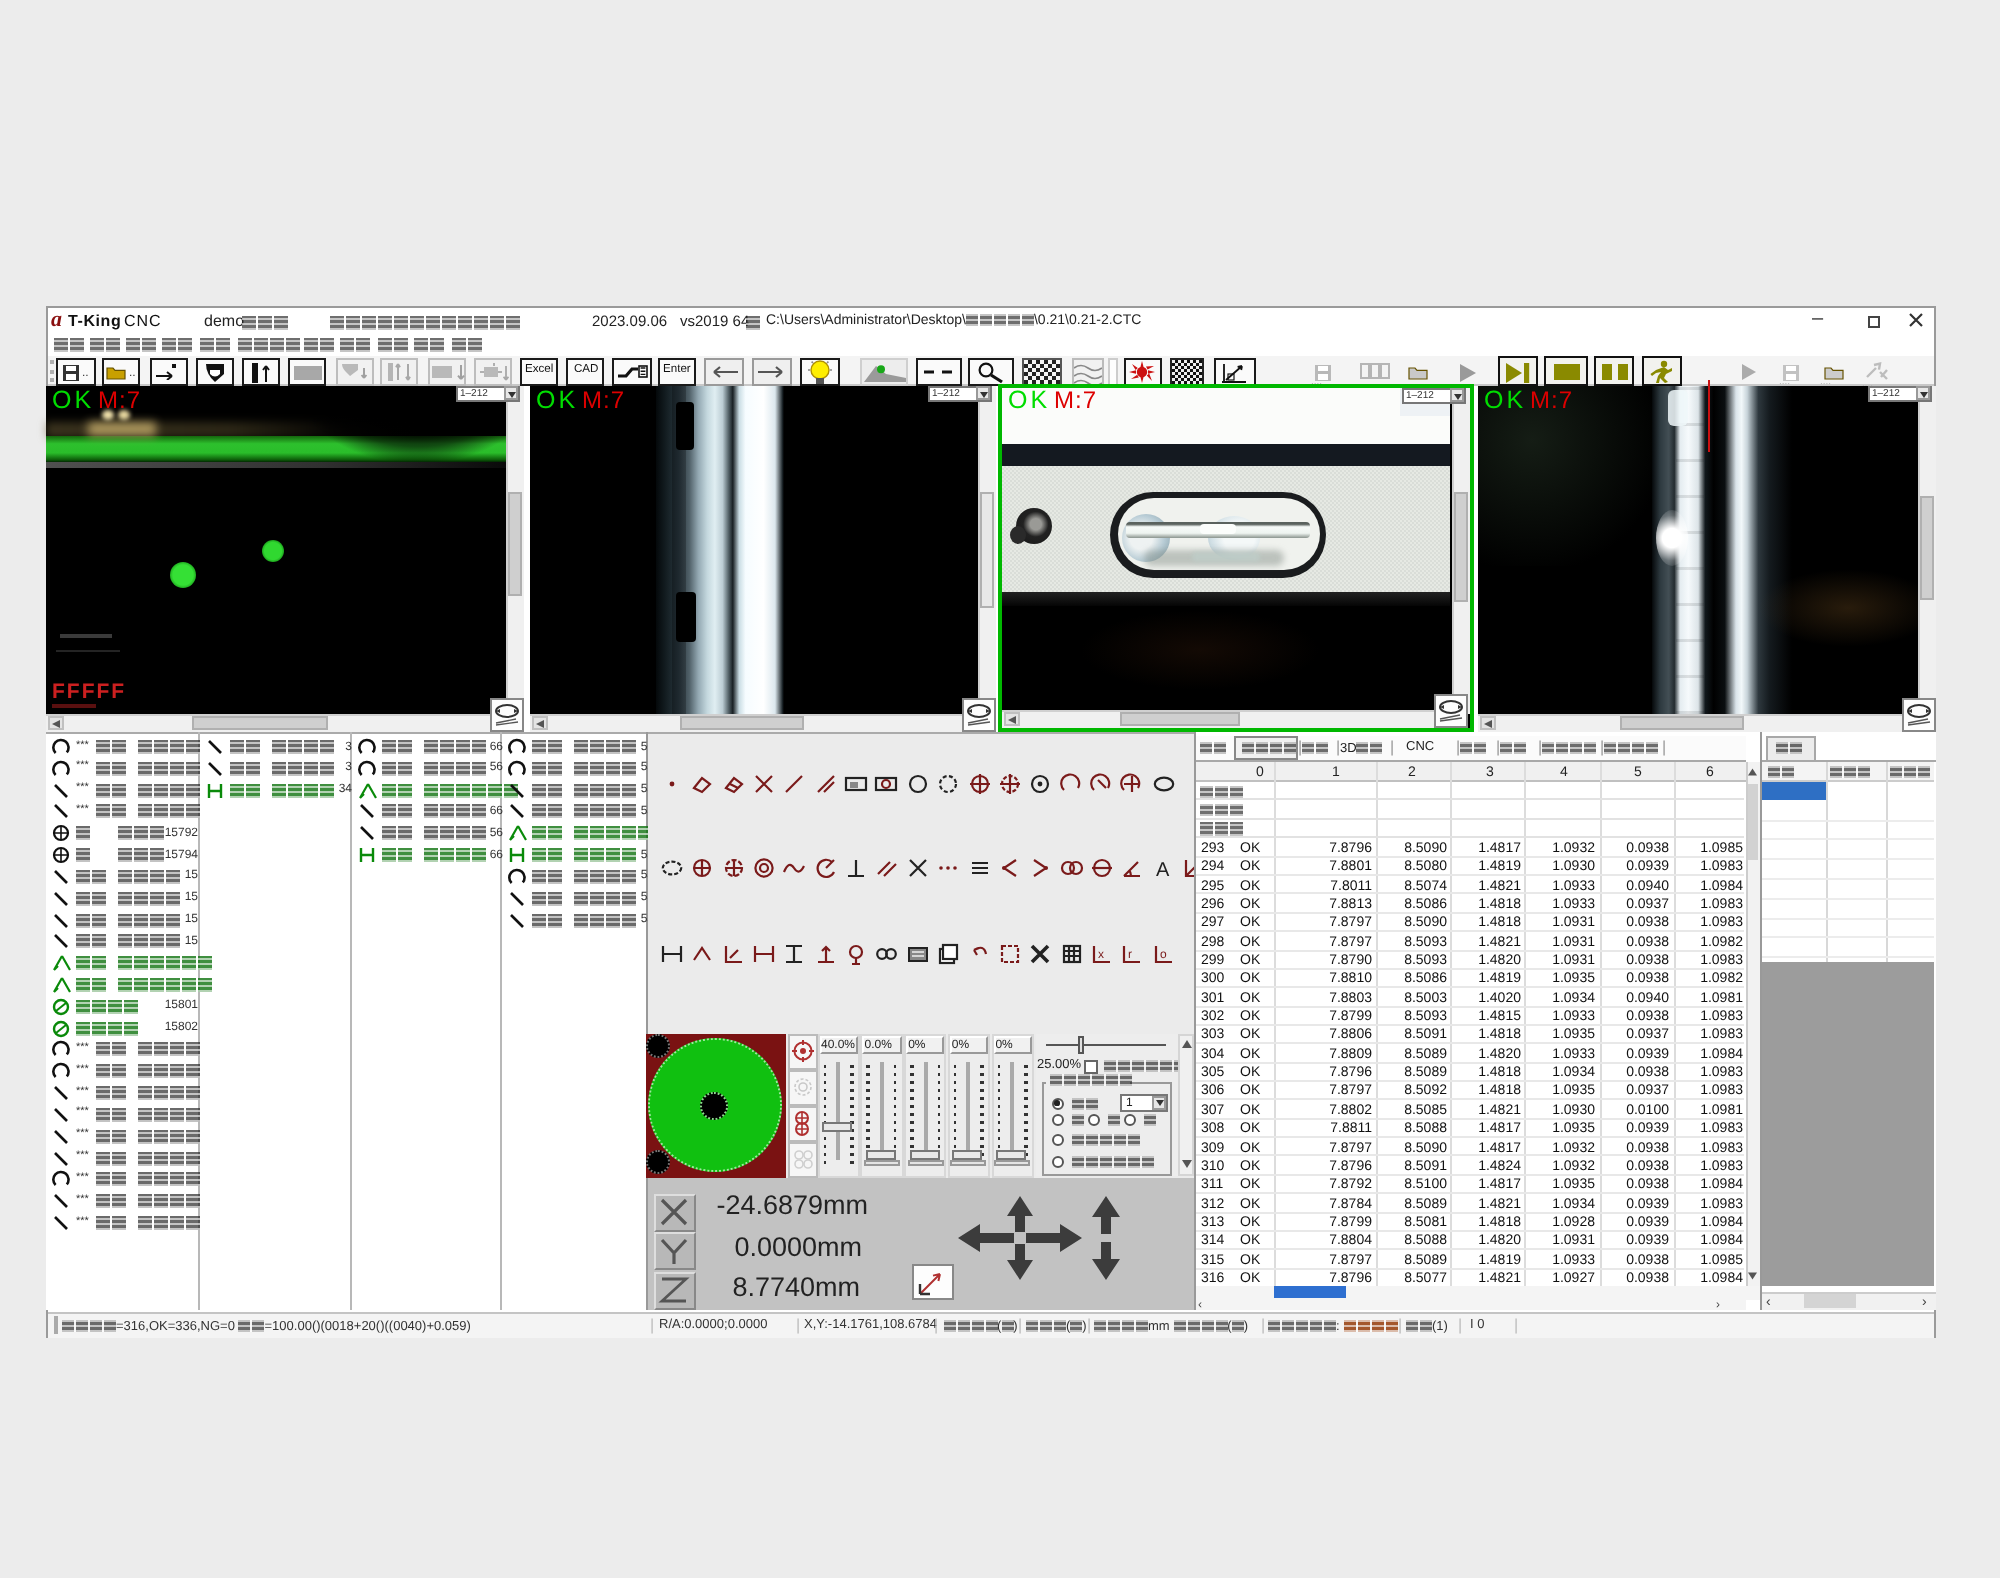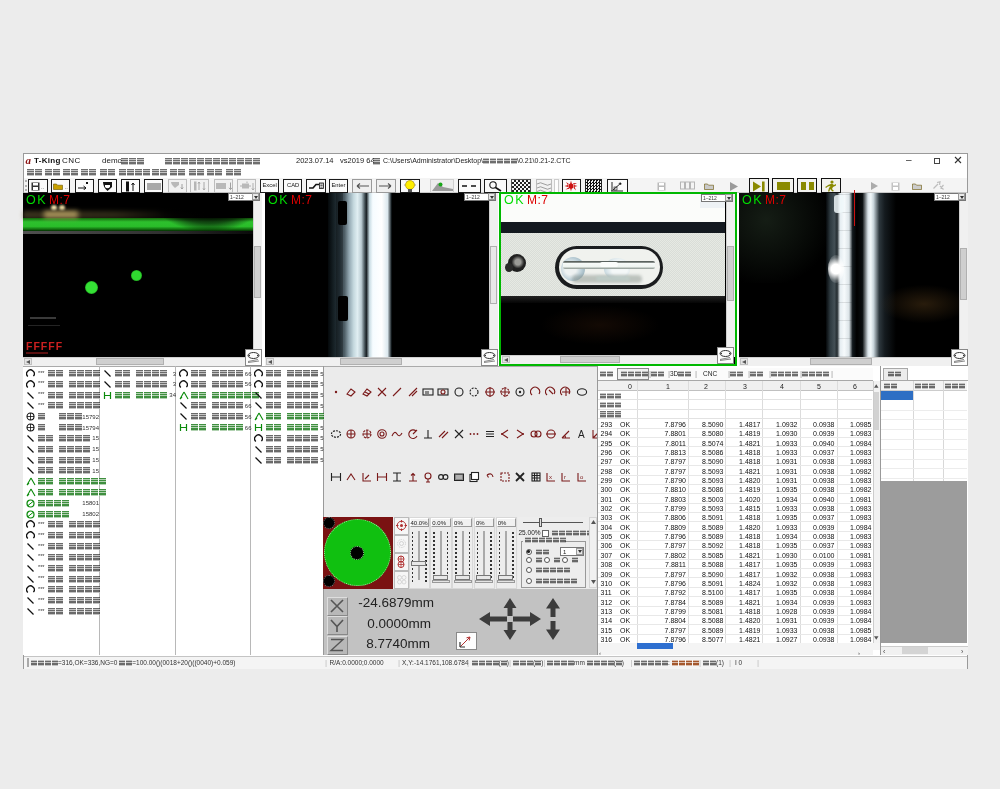--- a/index.html
+++ b/index.html
@@ -4,21 +4,21 @@
 html,body{width:1000px;height:789px;background:#ececec;overflow:hidden}
 body{position:relative;font-family:'Liberation Sans',sans-serif}
 </style></head><body>
 <div style="position:absolute;left:23px;top:153px;width:945px;height:516px;background:#fff;border:1px solid #9a9a9a;"></div>
 <div style="position:absolute;left:25.5px;top:155px;font:11px 'Liberation Sans',sans-serif;color:#8a1010;white-space:nowrap;line-height:1;font-weight:bold;font-style:italic;font-family:'Liberation Serif',serif;">a</div>
 <div style="position:absolute;left:34px;top:157px;font:8px 'Liberation Sans',sans-serif;color:#111;white-space:nowrap;line-height:1;font-weight:bold;letter-spacing:0.3px;">T-King</div>
 <div style="position:absolute;left:62px;top:157px;font:8px 'Liberation Sans',sans-serif;color:#111;white-space:nowrap;line-height:1;letter-spacing:0.5px;">CNC</div>
 <div style="position:absolute;left:102px;top:157px;font:8px 'Liberation Sans',sans-serif;color:#222;white-space:nowrap;line-height:1;">demo</div>
 <div style="position:absolute;left:121px;top:157.5px;width:23px;height:7px;background:repeating-linear-gradient(0deg, rgba(255,255,255,.6) 0 1px, transparent 1px 2.6px),repeating-linear-gradient(90deg,rgba(35,35,35,0.66) 0 7px, transparent 7px 8px);"></div>
 <div style="position:absolute;left:165px;top:157.5px;width:95px;height:7px;background:repeating-linear-gradient(0deg, rgba(255,255,255,.6) 0 1px, transparent 1px 2.6px),repeating-linear-gradient(90deg,rgba(35,35,35,0.66) 0 7px, transparent 7px 8px);"></div>
-<div style="position:absolute;left:296px;top:157px;font:7.5px 'Liberation Sans',sans-serif;color:#222;white-space:nowrap;line-height:1;">2023.07.14</div>
+<div style="position:absolute;left:296px;top:157px;font:7.5px 'Liberation Sans',sans-serif;color:#222;white-space:nowrap;line-height:1;">2023.09.06</div>
 <div style="position:absolute;left:340px;top:157px;font:7.5px 'Liberation Sans',sans-serif;color:#222;white-space:nowrap;line-height:1;">vs2019 64</div>
 <div style="position:absolute;left:373px;top:157.5px;width:7px;height:7px;background:repeating-linear-gradient(0deg, rgba(255,255,255,.6) 0 1px, transparent 1px 2.6px),repeating-linear-gradient(90deg,rgba(35,35,35,0.66) 0 7px, transparent 7px 8px);"></div>
 <div style="position:absolute;left:383px;top:157px;font:7px 'Liberation Sans',sans-serif;color:#222;white-space:nowrap;line-height:1;">C:\Users\Administrator\Desktop\<span style="display:inline-block;vertical-align:-1px;width:34px;height:6px;background:repeating-linear-gradient(0deg, rgba(255,255,255,.6) 0 1px, transparent 1px 2.6px),repeating-linear-gradient(90deg,rgba(35,35,35,0.66) 0 6px, transparent 6px 7px);"></span>\0.21\0.21-2.CTC</div>
 <div style="position:absolute;left:906px;top:155px;font:10px 'Liberation Sans',sans-serif;color:#333;white-space:nowrap;line-height:1;">–</div>
 <div style="position:absolute;left:933.5px;top:157.5px;width:6.5px;height:6.5px;border:1px solid #444;"></div>
 <svg style="position:absolute;left:954px;top:156px" width="8" height="8" viewBox="0 0 8 8">
     <path d="M1 1 L7 7 M7 1 L1 7" stroke="#333" stroke-width="1.1"></path>
   </svg>
 <div style="position:absolute;left:27px;top:168.5px;width:15px;height:7px;background:repeating-linear-gradient(0deg, rgba(255,255,255,.6) 0 1px, transparent 1px 2.6px),repeating-linear-gradient(90deg,rgba(35,35,35,0.66) 0 7px, transparent 7px 8px);"></div>
 <div style="position:absolute;left:45px;top:168.5px;width:15px;height:7px;background:repeating-linear-gradient(0deg, rgba(255,255,255,.6) 0 1px, transparent 1px 2.6px),repeating-linear-gradient(90deg,rgba(35,35,35,0.66) 0 7px, transparent 7px 8px);"></div>

